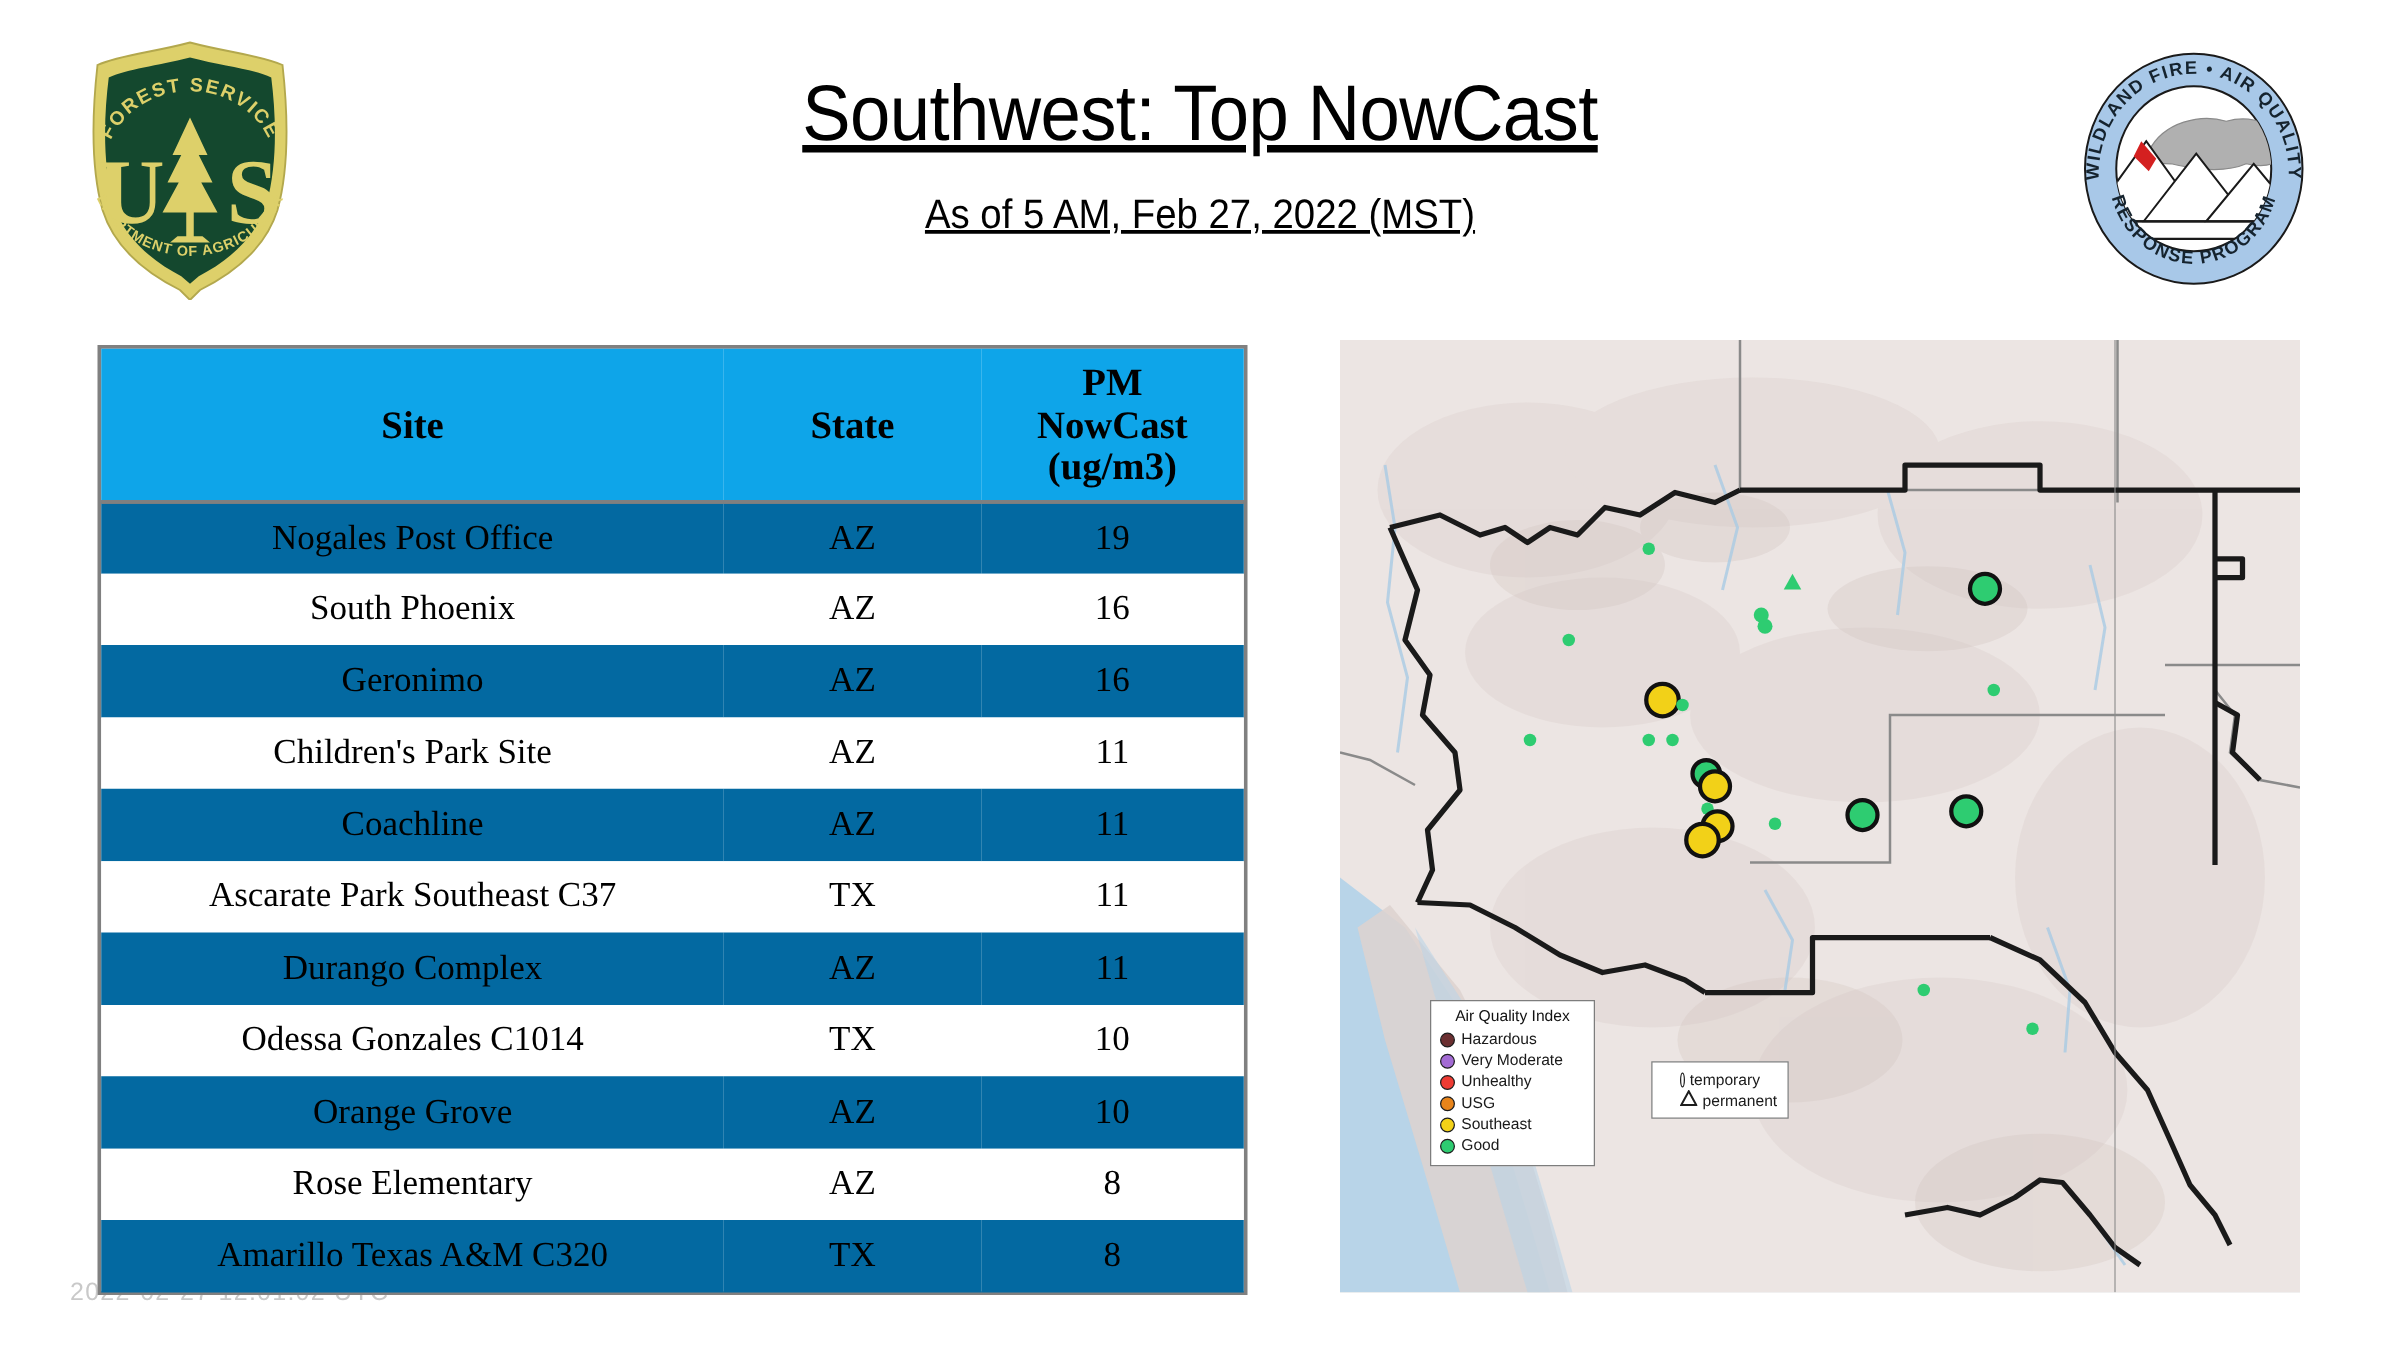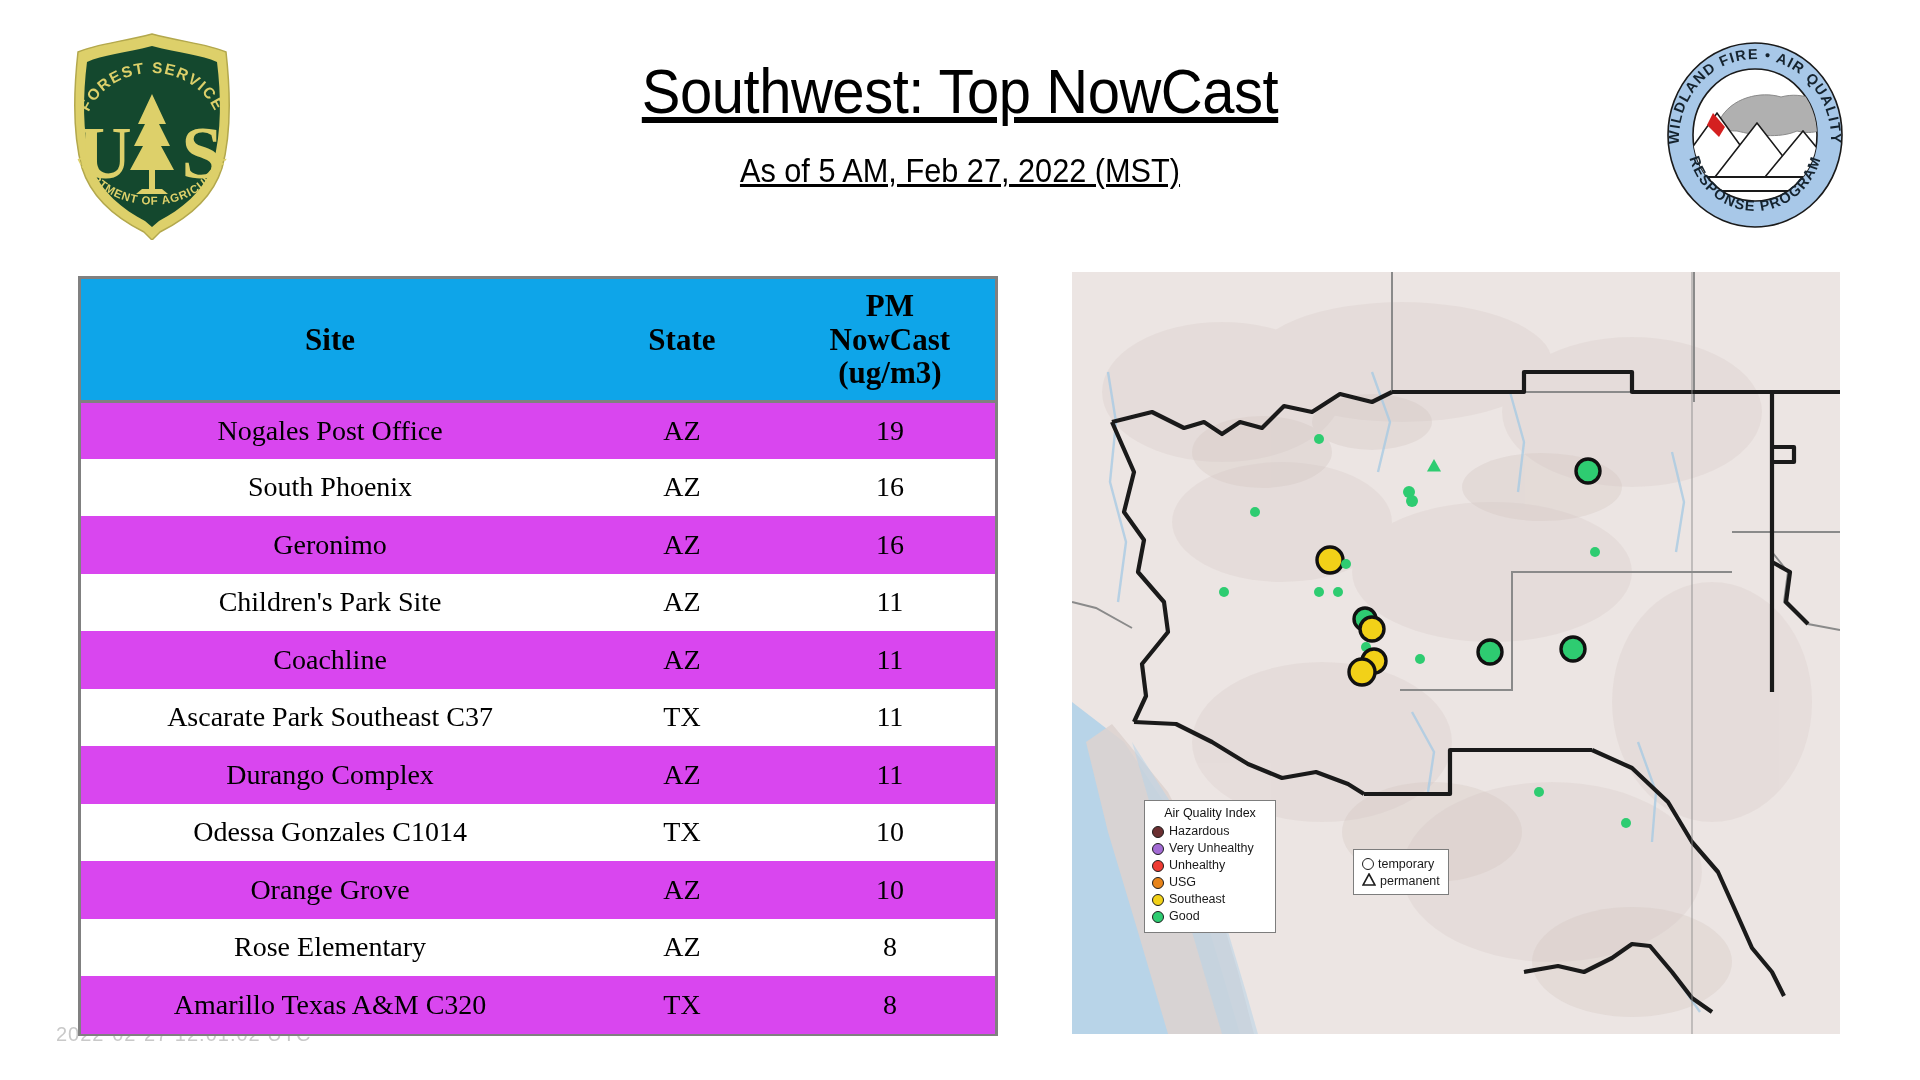--- a/index.html
+++ b/index.html
@@ -46,21 +46,21 @@
     height: 122px; padding: 4px 2px; line-height: 1.08;
   }
   table#nowcast-table th.c-site  { width: 54.5%; }
   table#nowcast-table th.c-state { width: 22.5%; }
   table#nowcast-table th.c-pm    { width: 23.0%; }
   table#nowcast-table tbody td {
     text-align: center; font-size: 28px; color: #000;
     height: 57.5px; padding: 0 4px; border: none;
     font-family: "Liberation Serif", serif;
   }
-  table#nowcast-table tbody tr.odd  td { background: #d946ef; }
+  table#nowcast-table tbody tr.odd  td { background: #0369a1; }
   table#nowcast-table tbody tr.even td { background: #ffffff; }
 
   
   #watermark {
     position: absolute; left: 56px; top: 1023px;
     font-size: 20px; color: #c9c9c9; letter-spacing: 1px;
     font-family: "Liberation Sans", sans-serif; z-index: 0;
   }
 
   
@@ -79,21 +79,21 @@
   }
   #aqi-legend { left: 72px; top: 528px; width: 132px; padding: 5px 7px 7px 7px; }
   #aqi-legend .legend-title { font-size: 12.5px; text-align: center; margin-bottom: 3px; color: #111; }
   #aqi-legend .legend-row { display: flex; align-items: center; height: 17px; }
   #aqi-legend .swatch {
     width: 12px; height: 12px; border-radius: 50%;
     border: 1.4px solid #1d1d1d; margin-right: 5px; flex: 0 0 auto;
   }
   #aqi-legend .legend-label { font-size: 12.5px; white-space: nowrap; line-height: 1; }
 
-  #symbol-legend { left: 249px; top: 577px; width: 96px; padding: 5px 8px; margin-left: 32px; }
+  #symbol-legend { left: 249px; top: 577px; width: 110px; padding: 5px 22px; }
   #symbol-legend .sym-row { display: flex; align-items: center; height: 17px; }
   #symbol-legend .sym-label { font-size: 12.5px; margin-left: 4px; }
   .sym-circle { width: 12px; height: 12px; border-radius: 50%; border: 1.6px solid #1d1d1d; background: #fff; }
 </style>
 </head>
 <body>
 
 <div id="slide">
 
   <div id="watermark">2022-02-27 12:01:02 UTC</div>
@@ -349,21 +349,21 @@
 
     <div id="aqi-legend" class="legend-box">
       <div class="legend-title">Air Quality Index</div>
       <div id="aqi-legend-rows">
           <div class="legend-row">
             <span class="swatch" style="background: rgb(107, 47, 49);"></span>
             <span class="legend-label">Hazardous</span>
           </div>
           <div class="legend-row">
             <span class="swatch" style="background: rgb(163, 107, 212);"></span>
-            <span class="legend-label">Very Unhealthy</span>
+            <span class="legend-label">Very Moderate</span>
           </div>
           <div class="legend-row">
             <span class="swatch" style="background: rgb(238, 59, 51);"></span>
             <span class="legend-label">Unhealthy</span>
           </div>
           <div class="legend-row">
             <span class="swatch" style="background: rgb(232, 132, 26);"></span>
             <span class="legend-label">USG</span>
           </div>
           <div class="legend-row">

